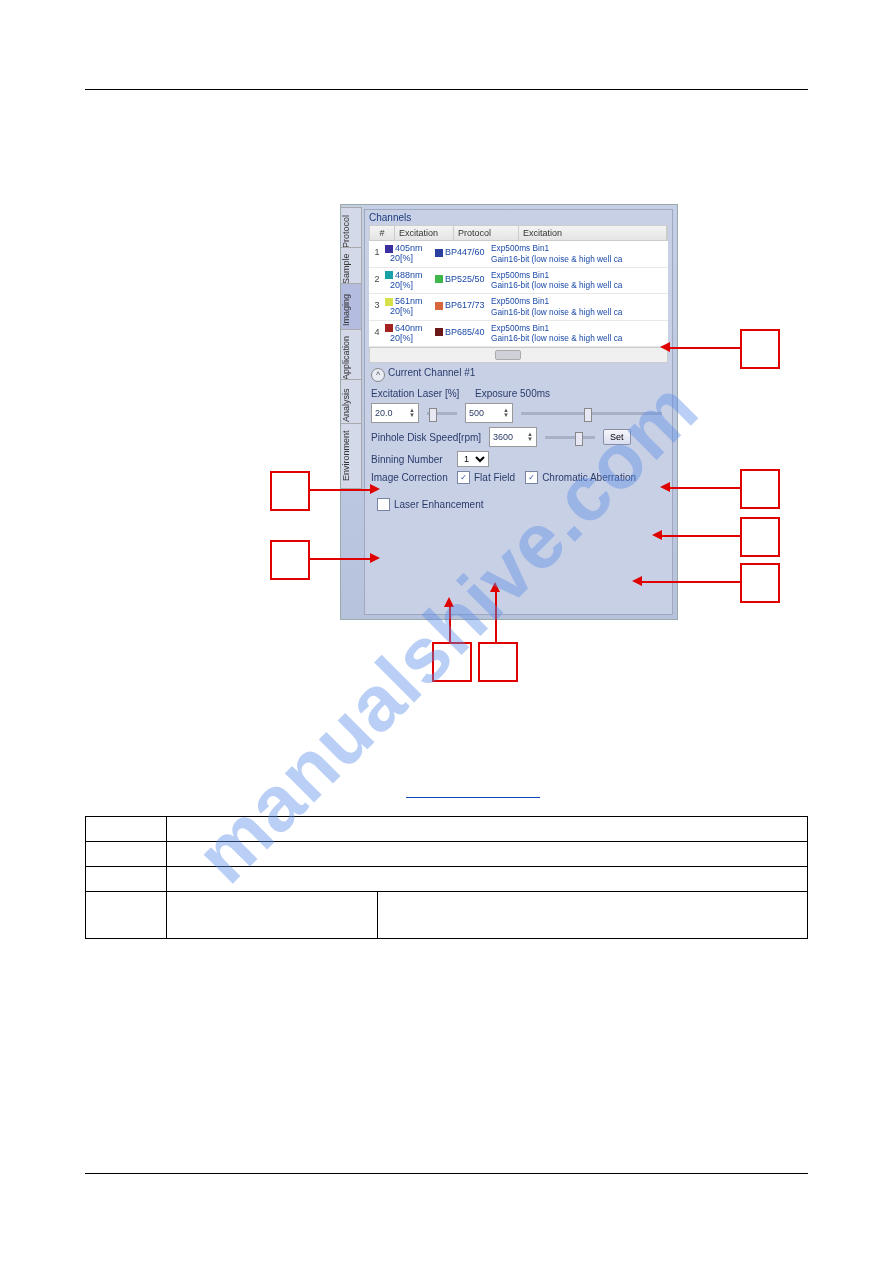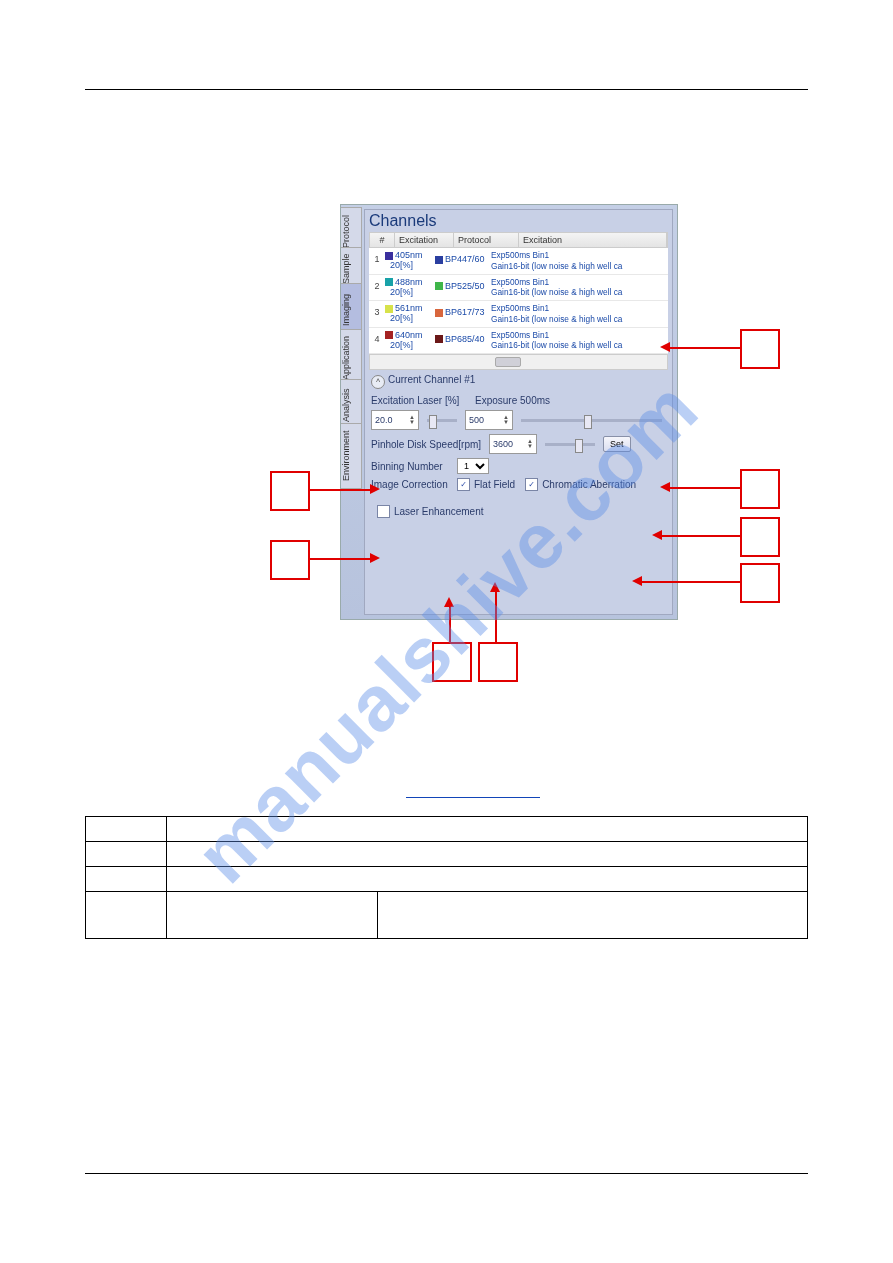--- a/index.html
+++ b/index.html
@@ -12,21 +12,21 @@
     .side-tabs { position: absolute; left: 0; top: 0; width: 22px; height: 100%; }
     .vtab { position: absolute; left: 0; width: 20px; font-size: 9px; color: #333; background: #d4d9e9; border: 1px solid #aaa; border-right: none; text-align: center; writing-mode: vertical-rl; transform: rotate(180deg); padding: 4px 0; }
     .vtab1 { top: 2px; height: 38px; }
     .vtab2 { top: 42px; height: 34px; }
     .vtab3 { top: 78px; height: 44px; background: #b4bde0; }
     .vtab4 { top: 124px; height: 48px; }
     .vtab5 { top: 174px; height: 42px; }
     .vtab6 { top: 218px; height: 56px; }
     
     .panel { position: absolute; left: 23px; top: 4px; right: 4px; bottom: 4px; background: #c8d0e6; border: 1px solid #a0a8c0; }
-    .channels-header { font-size: 16px; color: #1a3a7a; padding: 2px 4px; }
+    .channels-header { font-size: 10px; color: #1a3a7a; padding: 2px 4px; }
     .channel-table { background: #fff; margin: 0 4px; font-size: 9px; }
     .ch-header { display: flex; background: linear-gradient(#f4f4f4, #e4e4e4); border: 1px solid #ccc; }
     .ch-header span { border-right: 1px solid #ccc; padding: 2px 4px; color: #333; }
     .ch-col-num { width: 16px; text-align: center; }
     .ch-col-exc { width: 50px; }
     .ch-col-emi { width: 56px; }
     .ch-col-acq { flex: 1; }
     .ch-row { display: flex; border-bottom: 1px solid #e8e8e8; padding: 2px 0; }
     .ch-num { width: 16px; text-align: center; color: #444; padding-top: 4px; }
     .ch-exc { width: 50px; color: #1b4aa8; }

